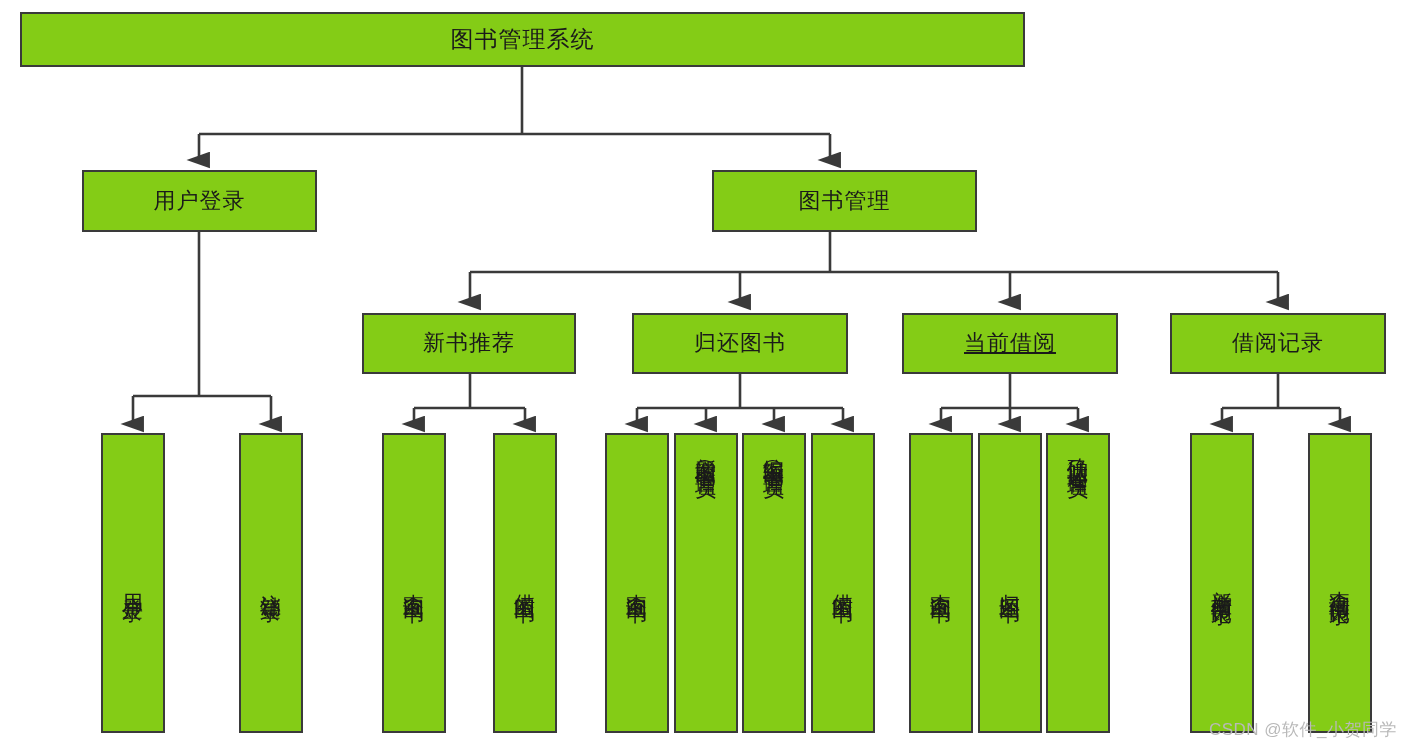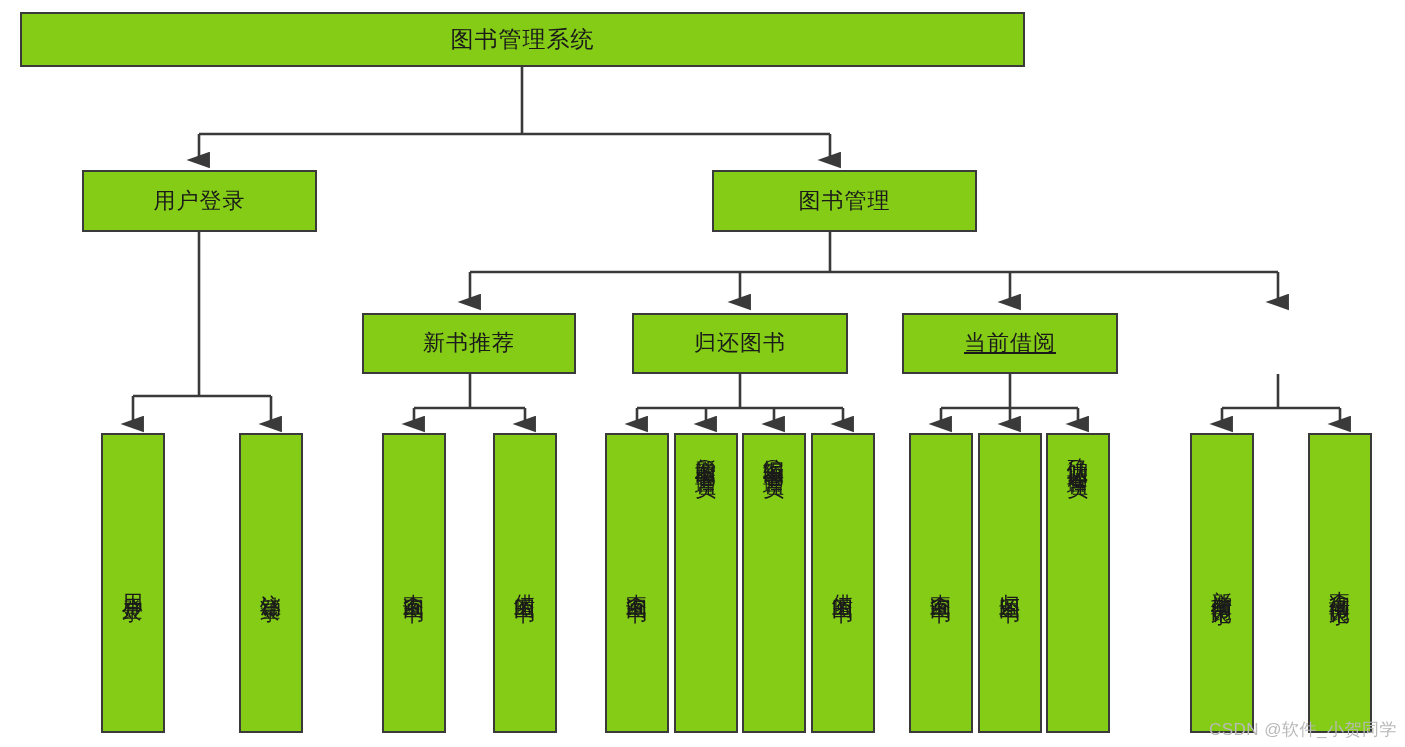--- a/index.html
+++ b/index.html
@@ -143,20 +143,23 @@
   </div>
 
   <div class="node horiz" style="left:632px; top:313px; width:216px; height:61px;">
     <span>归还图书</span>
   </div>
 
   <div class="node horiz" style="left:902px; top:313px; width:216px; height:61px;text-decoration:underline;">
     <span>当前借阅</span>
   </div>
 
+  <div class="node horiz" style="left:1170px; top:313px; width:216px; height:61px;">
+    <span>借阅记录</span>
+  </div>
 
   <div class="node leaf" style="left:101px; top:433px; width:64px; height:300px;">
     <span class="vlabel">用户登录</span>
   </div>
   <div class="node leaf" style="left:239px; top:433px; width:64px; height:300px;">
     <span class="vlabel">注销登录</span>
   </div>
 
   <div class="node leaf" style="left:382px; top:433px; width:64px; height:300px;">
     <span class="vlabel">查询图书</span>

